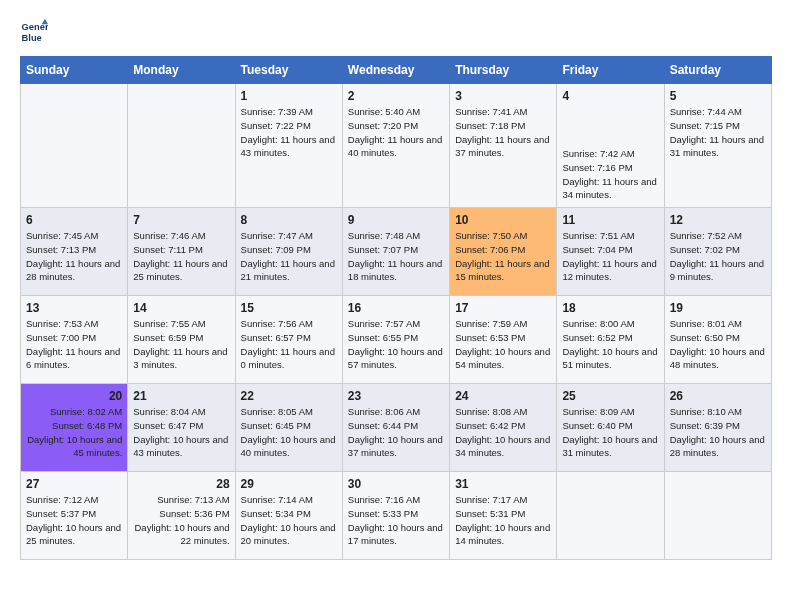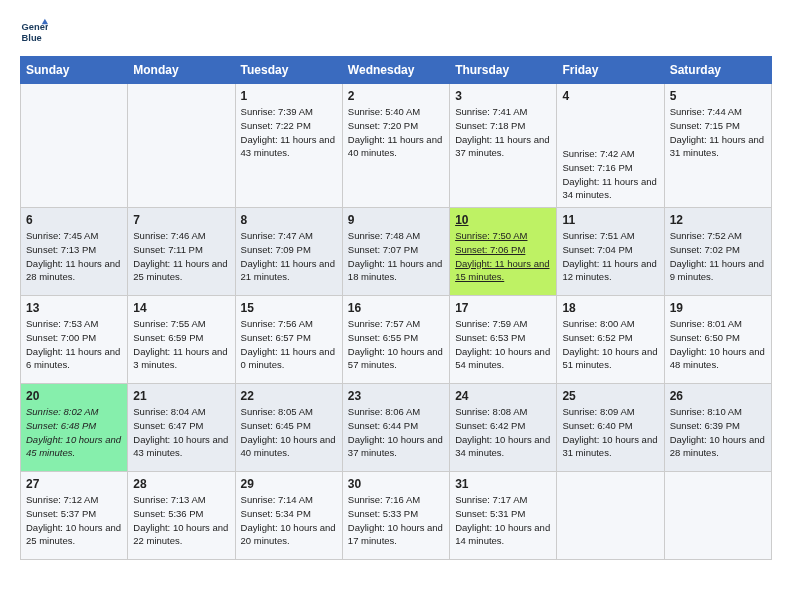--- a/index.html
+++ b/index.html
@@ -174,21 +174,21 @@
             <div class="day-info" style="white-space: pre-line;">Sunrise: 7:47 AM
 Sunset: 7:09 PM
 Daylight: 11 hours and 21 minutes.</div>
           </td>
           <td style="background: rgb(232, 236, 242);">
             <span class="day-number">9</span>
             <div class="day-info" style="white-space: pre-line;">Sunrise: 7:48 AM
 Sunset: 7:07 PM
 Daylight: 11 hours and 18 minutes.</div>
           </td>
-          <td style="background: #bef264; text-decoration: underline;">
+          <td style="background: #fdba74;">
             <span class="day-number">10</span>
             <div class="day-info" style="white-space: pre-line;">Sunrise: 7:50 AM
 Sunset: 7:06 PM
 Daylight: 11 hours and 15 minutes.</div>
           </td>
           <td style="background: rgb(232, 236, 242);">
             <span class="day-number">11</span>
             <div class="day-info" style="white-space: pre-line;">Sunrise: 7:51 AM
 Sunset: 7:04 PM
 Daylight: 11 hours and 12 minutes.</div>
@@ -238,23 +238,23 @@
 Daylight: 10 hours and 51 minutes.</div>
           </td>
           <td style="background: rgb(245, 247, 250);">
             <span class="day-number">19</span>
             <div class="day-info" style="white-space: pre-line;">Sunrise: 8:01 AM
 Sunset: 6:50 PM
 Daylight: 10 hours and 48 minutes.</div>
           </td>
         </tr>
         <tr>
-          <td style="background: #86efac;">
+          <td style="background: #8b5cf6; text-align: right;">
             <span class="day-number">20</span>
-            <div class="day-info" style="white-space: pre-line; font-style: italic;">Sunrise: 8:02 AM
+            <div class="day-info" style="white-space: pre-line;">Sunrise: 8:02 AM
 Sunset: 6:48 PM
 Daylight: 10 hours and 45 minutes.</div>
           </td>
           <td style="background: rgb(232, 236, 242);">
             <span class="day-number">21</span>
             <div class="day-info" style="white-space: pre-line;">Sunrise: 8:04 AM
 Sunset: 6:47 PM
 Daylight: 10 hours and 43 minutes.</div>
           </td>
           <td style="background: rgb(232, 236, 242);">
@@ -288,21 +288,21 @@
 Daylight: 10 hours and 28 minutes.</div>
           </td>
         </tr>
         <tr>
           <td style="background: rgb(245, 247, 250);">
             <span class="day-number">27</span>
             <div class="day-info" style="white-space: pre-line;">Sunrise: 7:12 AM
 Sunset: 5:37 PM
 Daylight: 10 hours and 25 minutes.</div>
           </td>
-          <td style="background: rgb(245, 247, 250);">
+          <td style="background: rgb(245, 247, 250); text-align: right;">
             <span class="day-number">28</span>
             <div class="day-info" style="white-space: pre-line;">Sunrise: 7:13 AM
 Sunset: 5:36 PM
 Daylight: 10 hours and 22 minutes.</div>
           </td>
           <td style="background: rgb(245, 247, 250);">
             <span class="day-number">29</span>
             <div class="day-info" style="white-space: pre-line;">Sunrise: 7:14 AM
 Sunset: 5:34 PM
 Daylight: 10 hours and 20 minutes.</div>

